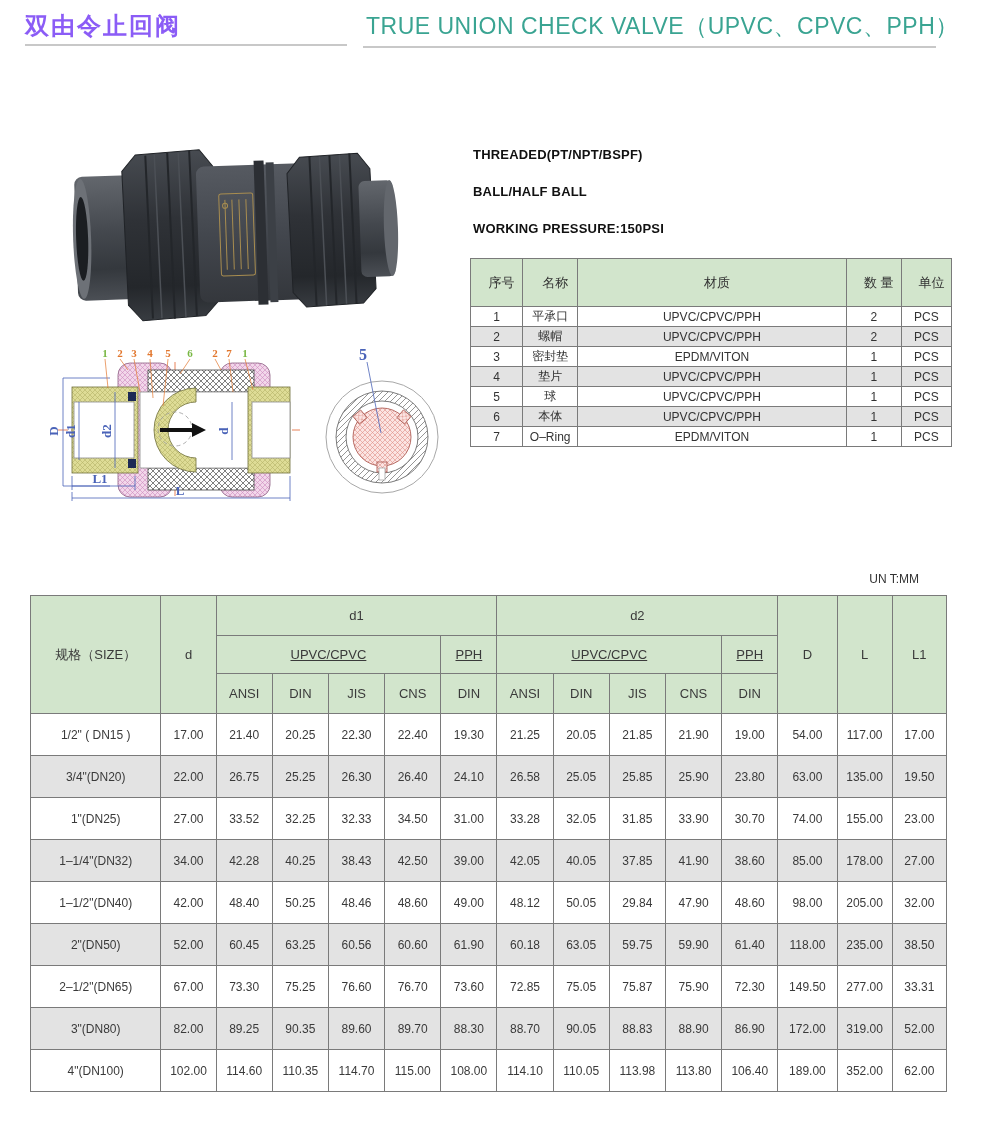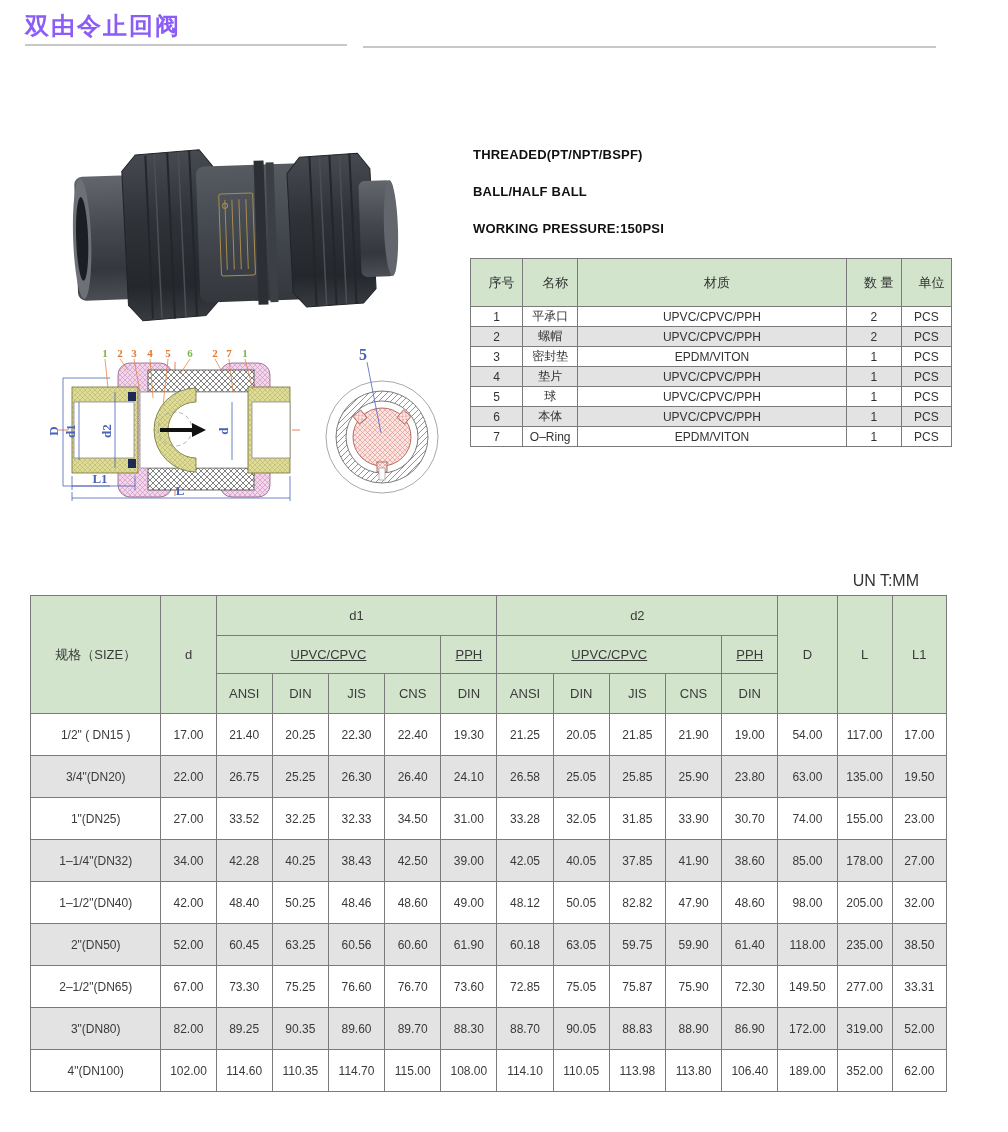--- a/index.html
+++ b/index.html
@@ -26,40 +26,41 @@
   th { font-weight:400; }
 
   
   #partsTable { position:absolute; left:470px; top:258px; width:482px; font-size:12px; color:#333; }
   #partsTable thead th { height:48px; font-size:13px; background:#d2e5cc;padding-left:10px; }
   #partsTable tbody tr { height:20px; }
   #partsTable tbody tr:nth-child(even) td { background:#e3e3e3; }
 
   
   .unit-note { position:absolute; left:30px; top:572px; width:917px; text-align:right; padding-right:28px;
-               font-size:16px; color:#333; }
+               font-size:12px; color:#333; }
 
   
   #dimTable { position:absolute; left:30px; top:595px; width:917px; font-size:12px; color:#3a3a3a; }
   #dimTable thead th { background:#d2e5cc; font-size:13px; }
   #dimTable thead tr.h1 th { height:40px; }
   #dimTable thead tr.h2 th { height:38px;text-decoration:underline; }
   #dimTable thead tr.h3 th { height:40px; }
   #dimTable tbody tr { height:42px; }
   #dimTable tbody tr:nth-child(even) td { background:#e3e3e3; }
 
   svg text { user-select:none; }
 </style>
 </head>
 <body>
 
 <div id="page">
 
   <div class="title-cn">双由令止回阀</div>
   <div class="rule-cn"></div>
+  <div class="title-en">TRUE UNION CHECK VALVE（UPVC、CPVC、PPH）</div>
   <div class="rule-en"></div>
 
   <svg class="photo" width="380" height="245" viewBox="0 0 380 245">
     <defs>
       <linearGradient id="cyl" x1="0" y1="0" x2="0" y2="1">
         <stop offset="0" stop-color="#63676d"></stop>
           <stop offset="0.45" stop-color="#44484e"></stop>
         <stop offset="0.75" stop-color="#34383d"></stop>
           <stop offset="1" stop-color="#4b4f55"></stop>
       </linearGradient>
@@ -412,21 +413,21 @@
         <tr>
           <td>1–1/2"(DN40)</td>
           <td>42.00</td>
           <td>48.40</td>
           <td>50.25</td>
           <td>48.46</td>
           <td>48.60</td>
           <td>49.00</td>
           <td>48.12</td>
           <td>50.05</td>
-          <td>82.82</td>
+          <td>29.84</td>
           <td>47.90</td>
           <td>48.60</td>
           <td>98.00</td>
           <td>205.00</td>
           <td>32.00</td>
         </tr>
         <tr>
           <td>2"(DN50)</td>
           <td>52.00</td>
           <td>60.45</td>

